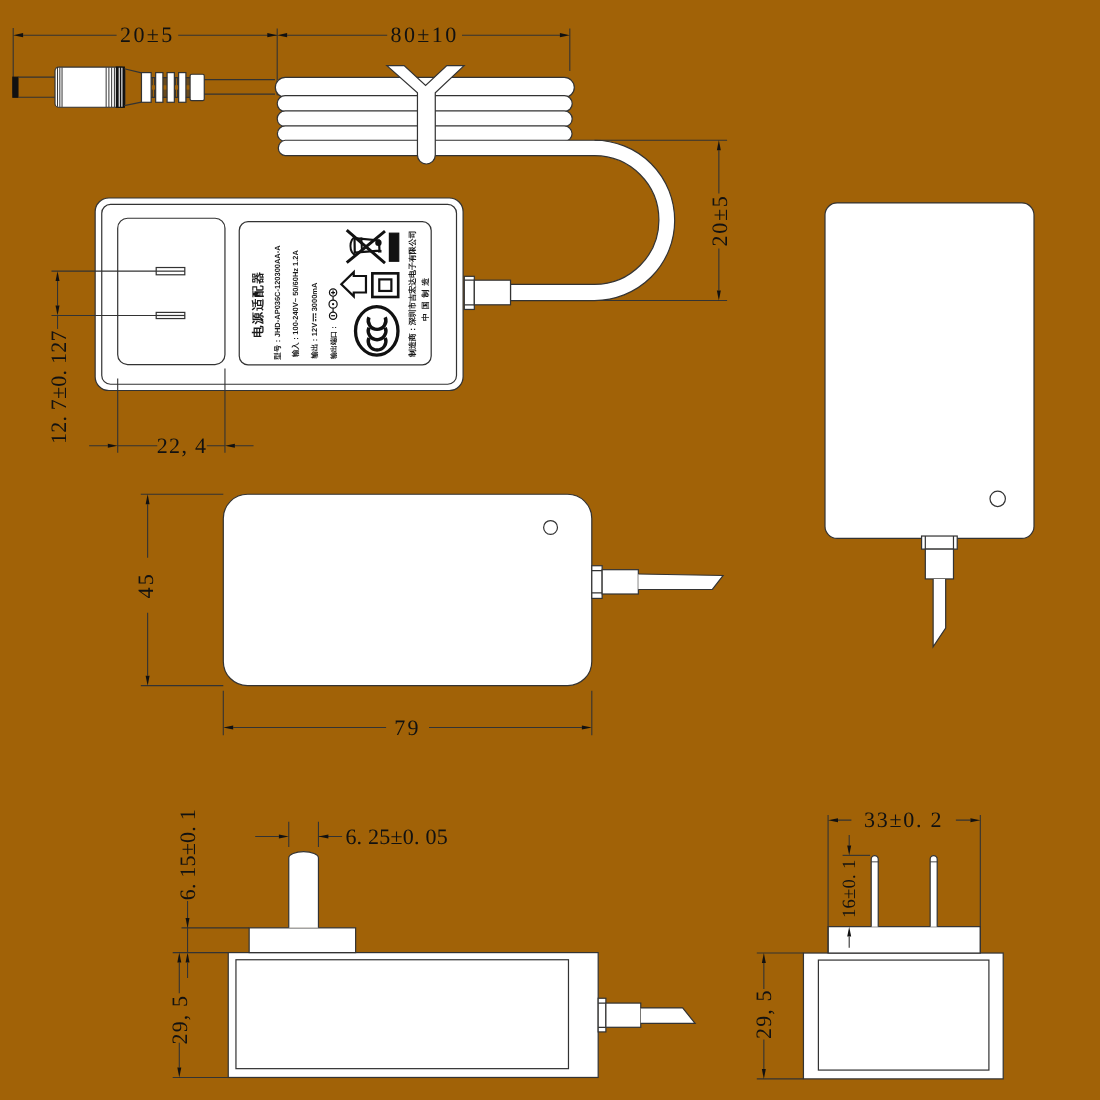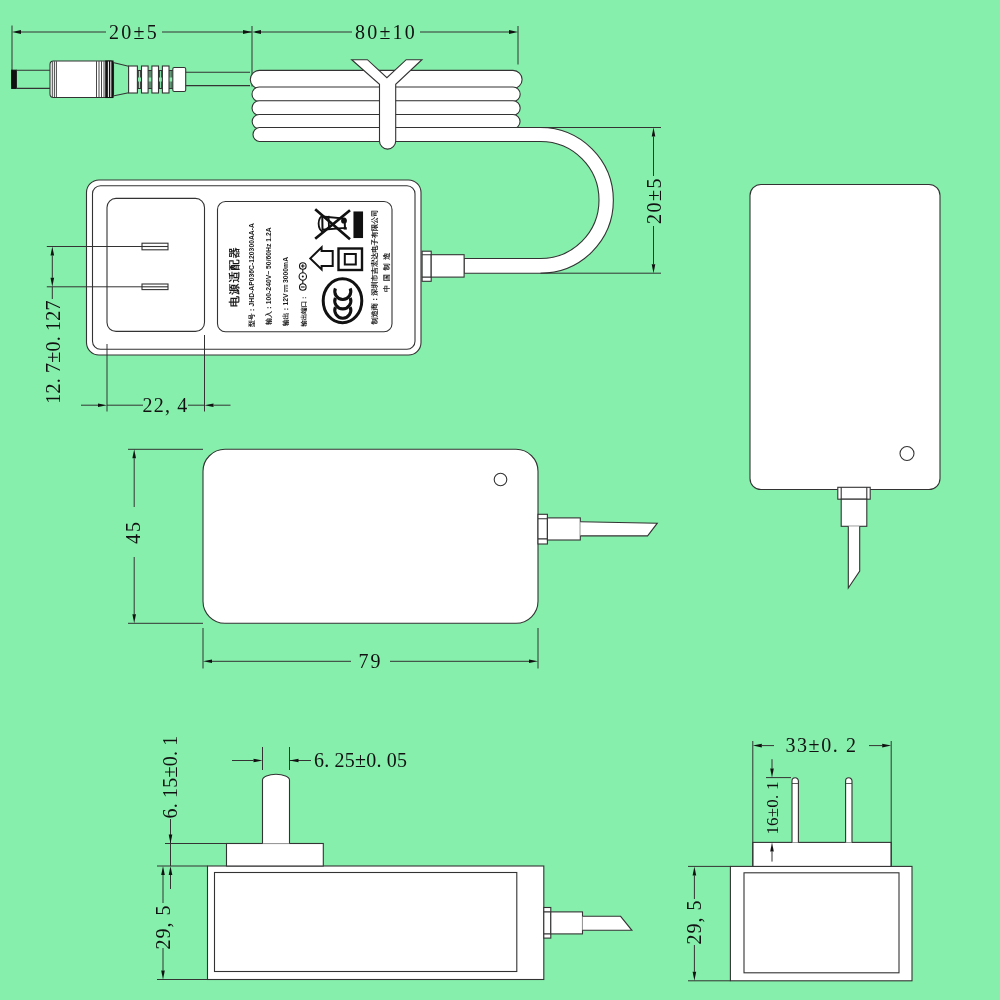--- a/index.html
+++ b/index.html
@@ -1,16 +1,16 @@
 <!DOCTYPE html>
 <html><head>
 <meta charset="utf-8">
 <style>
 html,body{margin:0;padding:0;background:#fff;}
-#page{position:relative;width:1000px;height:1000px;background:#86efac;overflow:hidden;}
+#page{position:relative;width:1000px;height:1000px;background:#a16207;overflow:hidden;}
 svg{display:block}
 .dim{font-family:"Liberation Serif",serif;font-size:20px;fill:#111;}
 .lbl{font-family:"Liberation Sans",sans-serif;fill:#191919;font-weight:bold;}
 </style>
 </head>
 <body>
 <div id="page">
 <svg width="1000" height="1000" viewBox="0 0 1000 1000" fill="none" stroke-linecap="butt">
 <g stroke="#333" stroke-width="1.1">
 

